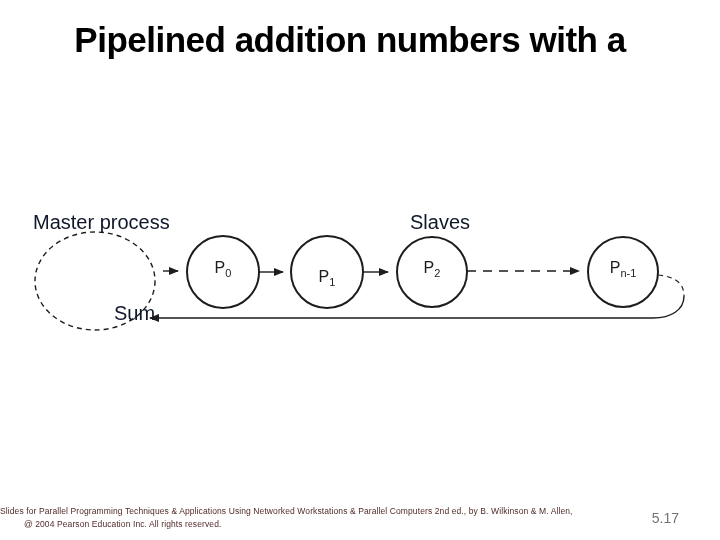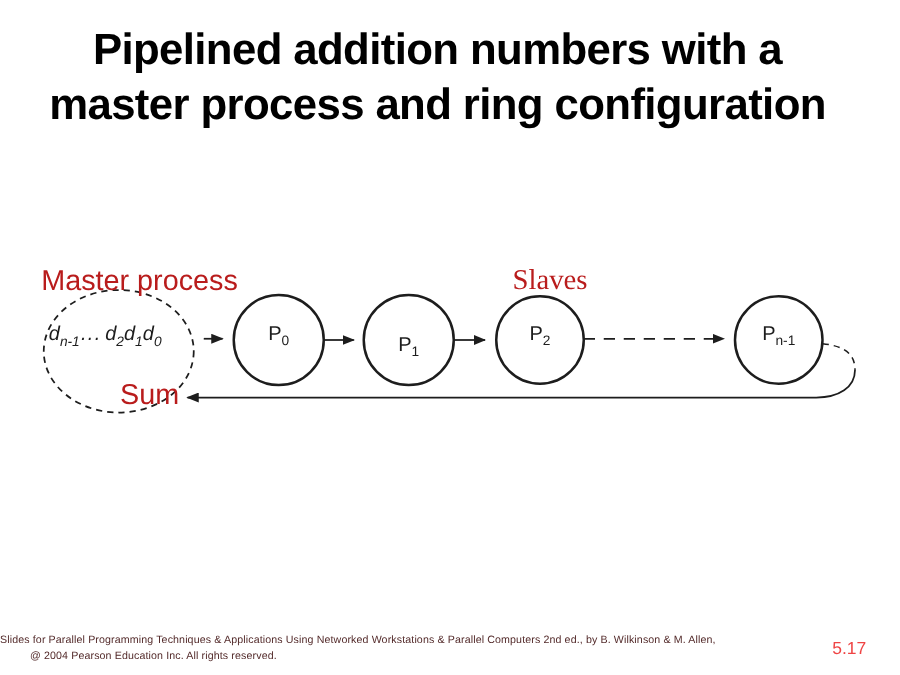--- a/index.html
+++ b/index.html
@@ -29,27 +29,27 @@
   }
   .diagram-svg {
     position: absolute;
     left: 0;
     top: 0;
     width: 720px;
     height: 540px;
   }
   .dlabel {
     position: absolute;
-    color: #b91c1c;
-    font-size: 23px;
+    color: #0f172a;
+    font-size: 20px;
     white-space: nowrap;
   }
   .master-label { left: 33px; top: 211px; }
-  .slaves-label { left: 410px; top: 211px; font-family: Liberation Serif, serif; }
-  .sum-label    { left: 96px;  top: 302px; }
+  .slaves-label { left: 410px; top: 211px; }
+  .sum-label    { left: 114px;  top: 302px; }
   .node-label {
     position: absolute;
     text-align: center;
     font-size: 16px;
     color: #1d1d1d;
     white-space: nowrap;
   }
   .node-label .sub {
     font-size: 11px;
     vertical-align: -4px;
@@ -79,34 +79,33 @@
     text-align: left;
     font-size: 8.5px;
     letter-spacing: 0.1px;
     color: #532a2a;
     white-space: nowrap;
   }
   .footer-line1 { top: 506px; }
   .footer-line2 { top: 519px; padding-left: 24px; }
   .page-number {
     position: absolute;
-    right: 7px;
+    right: 21px;
     top: 510px;
     font-size: 14px;
-    color: #ef4444;
+    color: #737373;
   }
 </style>
 </head>
 <body>
 
 <div class="slide">
 
   <div class="title">
     <div>Pipelined addition numbers with a</div>
-    <div>master process and ring configuration</div>
   </div>
 
   <svg class="diagram-svg" viewBox="0 0 720 540" xmlns="http://www.w3.org/2000/svg">
     <defs>
       <marker id="arrow" markerUnits="userSpaceOnUse" markerWidth="10" markerHeight="8" refX="9" refY="4" orient="auto">
         <path d="M0,0 L10,4 L0,8 Z" fill="#1d1d1d"></path>
       </marker>
     </defs>
 
     <ellipse cx="95" cy="281" rx="60" ry="49" fill="none" stroke="#1d1d1d" stroke-width="1.4" stroke-dasharray="5 4"></ellipse>
@@ -122,23 +121,20 @@
     <line x1="467" y1="271" x2="579" y2="271" stroke="#1d1d1d" stroke-width="1.4" stroke-dasharray="9 7" marker-end="url(#arrow)"></line>
 
     <path d="M 658 275 C 678 277 684 285 684 296" fill="none" stroke="#1d1d1d" stroke-width="1.2" stroke-dasharray="5 4"></path>
     <path d="M 684 296 C 684 310 671 318 653 318 L 150 318" fill="none" stroke="#1d1d1d" stroke-width="1.4" marker-end="url(#arrow)"></path>
   </svg>
 
   <div class="dlabel master-label">Master process</div>
   <div class="dlabel slaves-label">Slaves</div>
   <div class="dlabel sum-label">Sum</div>
 
-  <div class="input-seq">
-    <span class="seg"><span>d</span><span class="sub">n-1</span></span><span class="seg seg-ellipsis"><span>...</span></span><span class="seg"><span>d</span><span class="sub">2</span></span><span class="seg"><span>d</span><span class="sub">1</span></span><span class="seg"><span>d</span><span class="sub">0</span></span>
-  </div>
 
   <div class="node-label node-p0">
     <span>P</span><span class="sub">0</span>
   </div>
   <div class="node-label node-p1">
     <span>P</span><span class="sub">1</span>
   </div>
   <div class="node-label node-p2">
     <span>P</span><span class="sub">2</span>
   </div>

